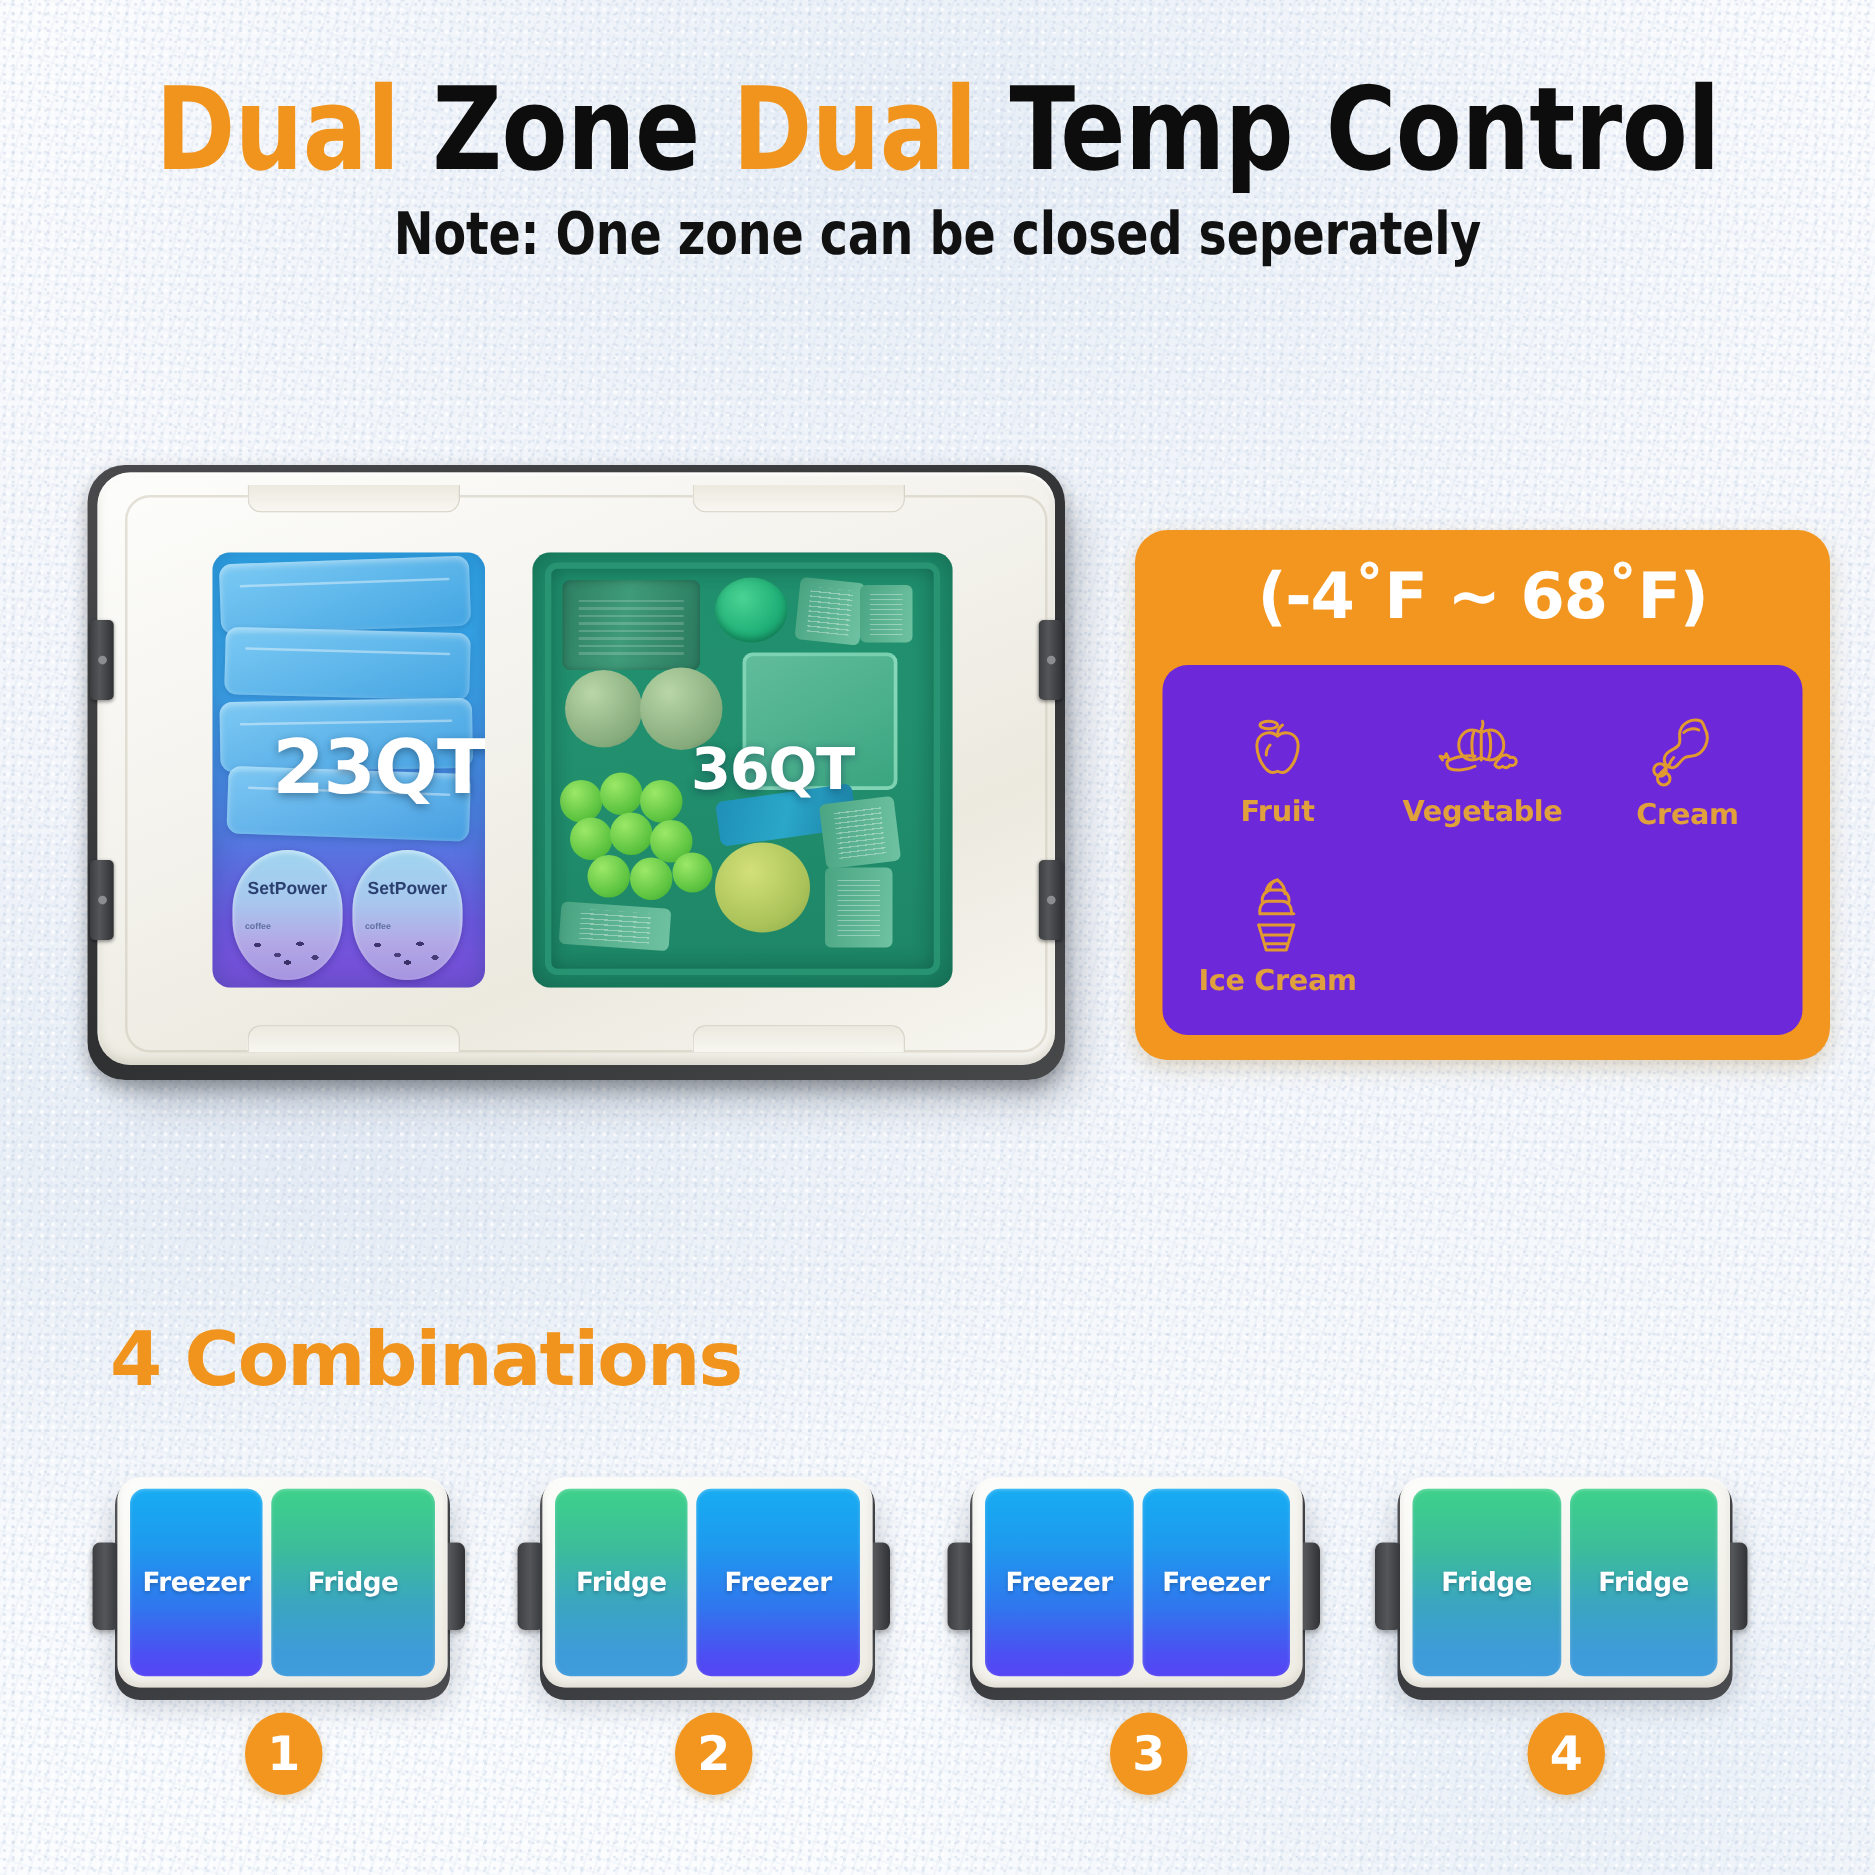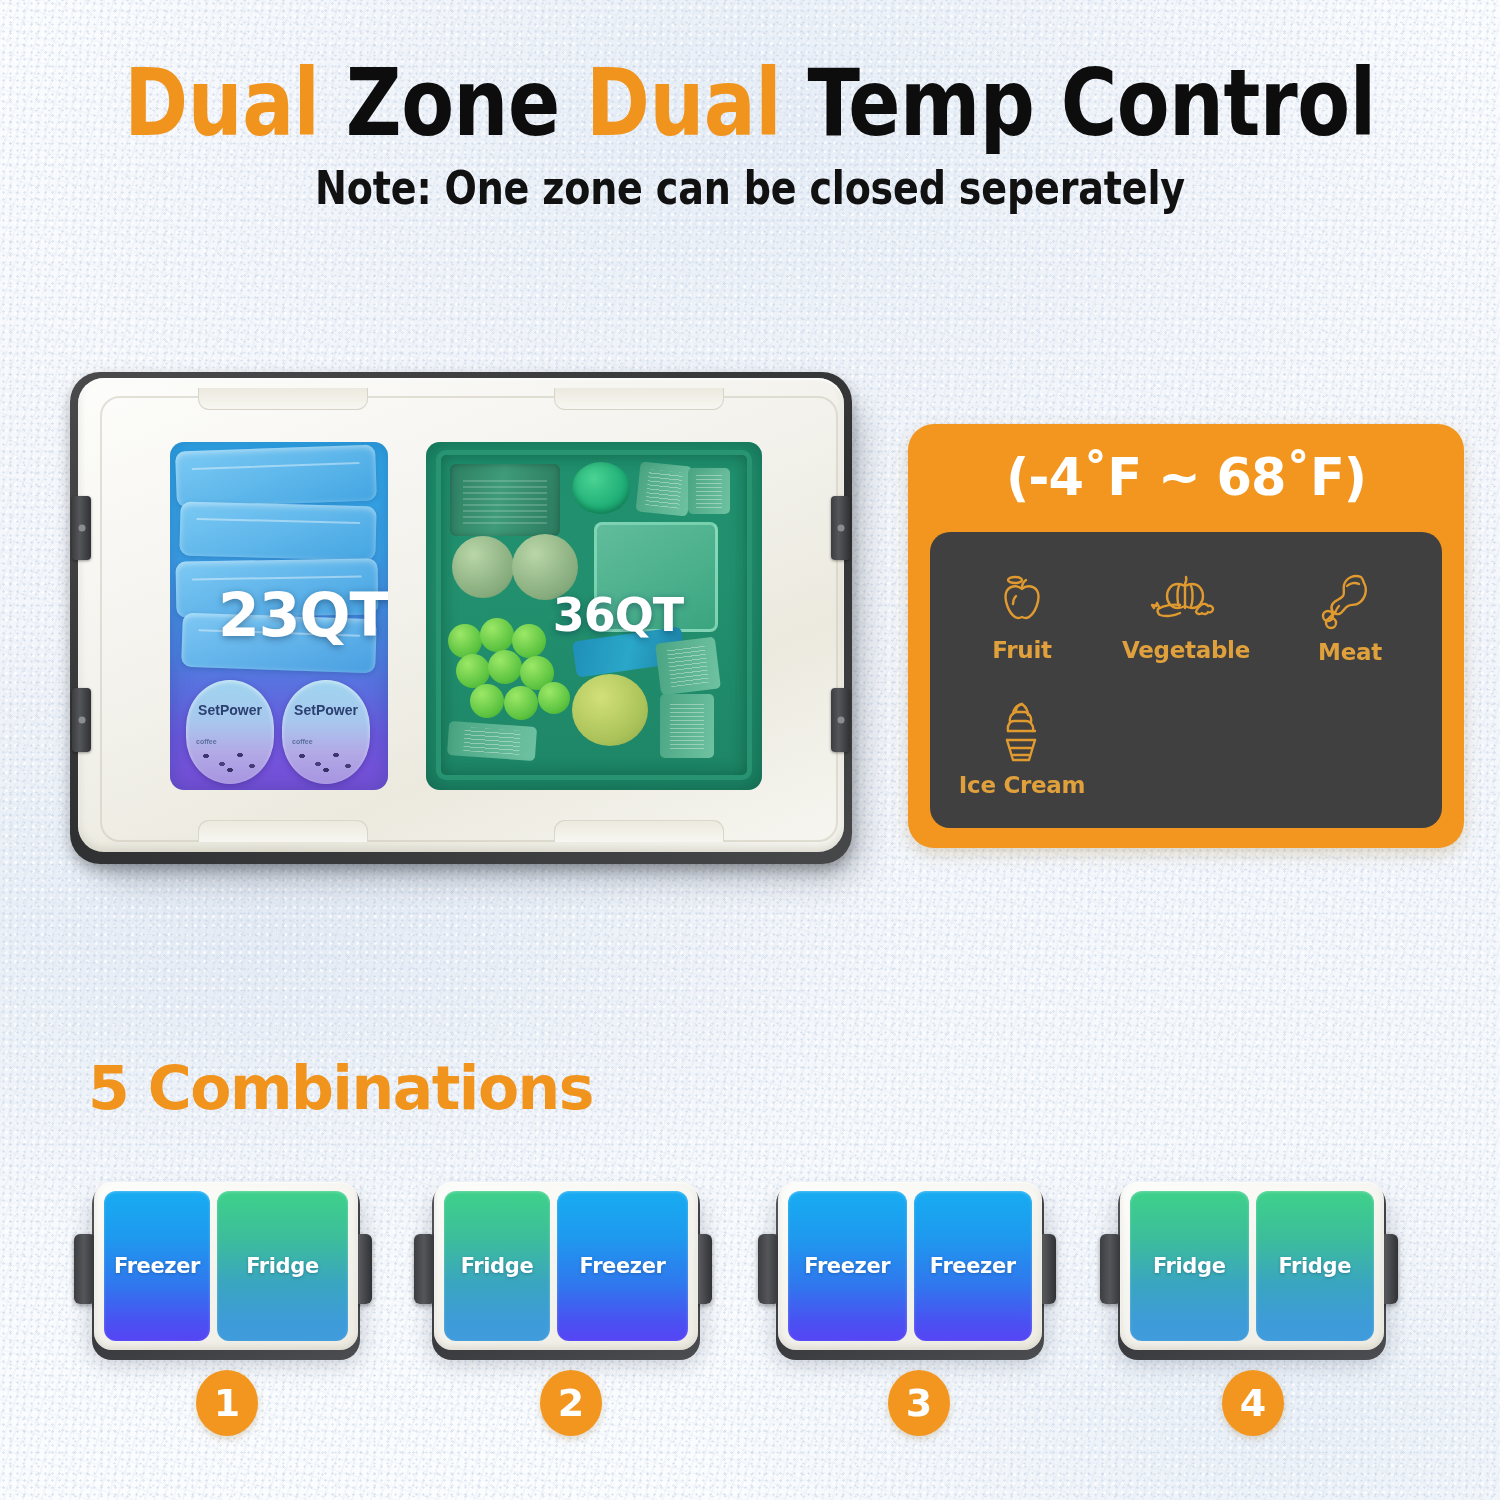--- a/index.html
+++ b/index.html
@@ -274,21 +274,21 @@
     text-align: center;
     font-family: "DejaVu Sans", sans-serif;
     font-weight: 700;
     font-size: 51px;
     color: #fff;
     letter-spacing: -1px;
   }
   #temp-card {
     position: absolute;
     left: 22px; top: 108px; right: 22px; bottom: 20px;
-    background: #404040;
+    background: #6d28d9;
     border-radius: 20px;
   }
   .icon-grid {
     position: absolute; inset: 16px 10px 14px 10px;
     display: grid;
     grid-template-columns: repeat(3, 1fr);
     grid-template-rows: repeat(2, 1fr);
     align-items: center;
   }
   .icon-cell {
@@ -492,21 +492,21 @@
           <span>
             <svg width="66" height="70" viewBox="0 0 66 70" fill="none" stroke="#E09A2F" stroke-width="2.4" stroke-linecap="round" stroke-linejoin="round">
               <path d="M44 12c-7-3-15 1-17 8-1 5 1 8-1 11-3 4-9 4-11 9-2 5 2 10 7 9 4-1 5-6 9-8 3-2 7 0 11-3 6-4 9-13 5-20-1-3-2-5-3-6z"></path>
               <path d="M22 41c-2 2-3 4-4 7"></path>
               <path d="M18 47l-6 6"></path>
               <circle cx="11" cy="51" r="5"></circle>
               <circle cx="14" cy="58" r="5"></circle>
               <path d="M30 21c3-3 8-4 12-2"></path>
             </svg>
           </span>
-          <span class="cap">Meat</span>
+          <span class="cap">Cream</span>
         </div>
 
 
         <div class="icon-cell">
           <span>
             <svg width="58" height="70" viewBox="0 0 58 70" fill="none" stroke="#E09A2F" stroke-width="2.4" stroke-linecap="round" stroke-linejoin="round">
               <path d="M29 6c-4 1-6 4-6 7"></path>
               <path d="M20 16c0-5 4-9 9-10 4 3 6 7 6 11"></path>
               <path d="M17 24c-1-5 2-9 6-10h9c4 1 7 5 6 10"></path>
               <path d="M15 33c-1-6 2-10 6-10h12c4 0 8 4 7 10"></path>
@@ -517,21 +517,21 @@
               <path d="M20 57h16"></path>
             </svg>
           </span>
           <span class="cap">Ice Cream</span>
         </div>
 
       </div>
     </div>
   </div>
 
-  <div id="combo-heading" class="layer">5 Combinations</div>
+  <div id="combo-heading" class="layer">4 Combinations</div>
 
   <div class="combo layer" style="top:1180px; left:68px;">
     <div class="combo-shadow"></div>
     <div class="combo-shell-back"></div>
     <div class="handle hl"></div>
     <div class="handle hr"></div>
     <div class="combo-shell">
       <div class="zone freezer w-narrow">
         <span class="zlabel">Freezer</span>
       </div>

